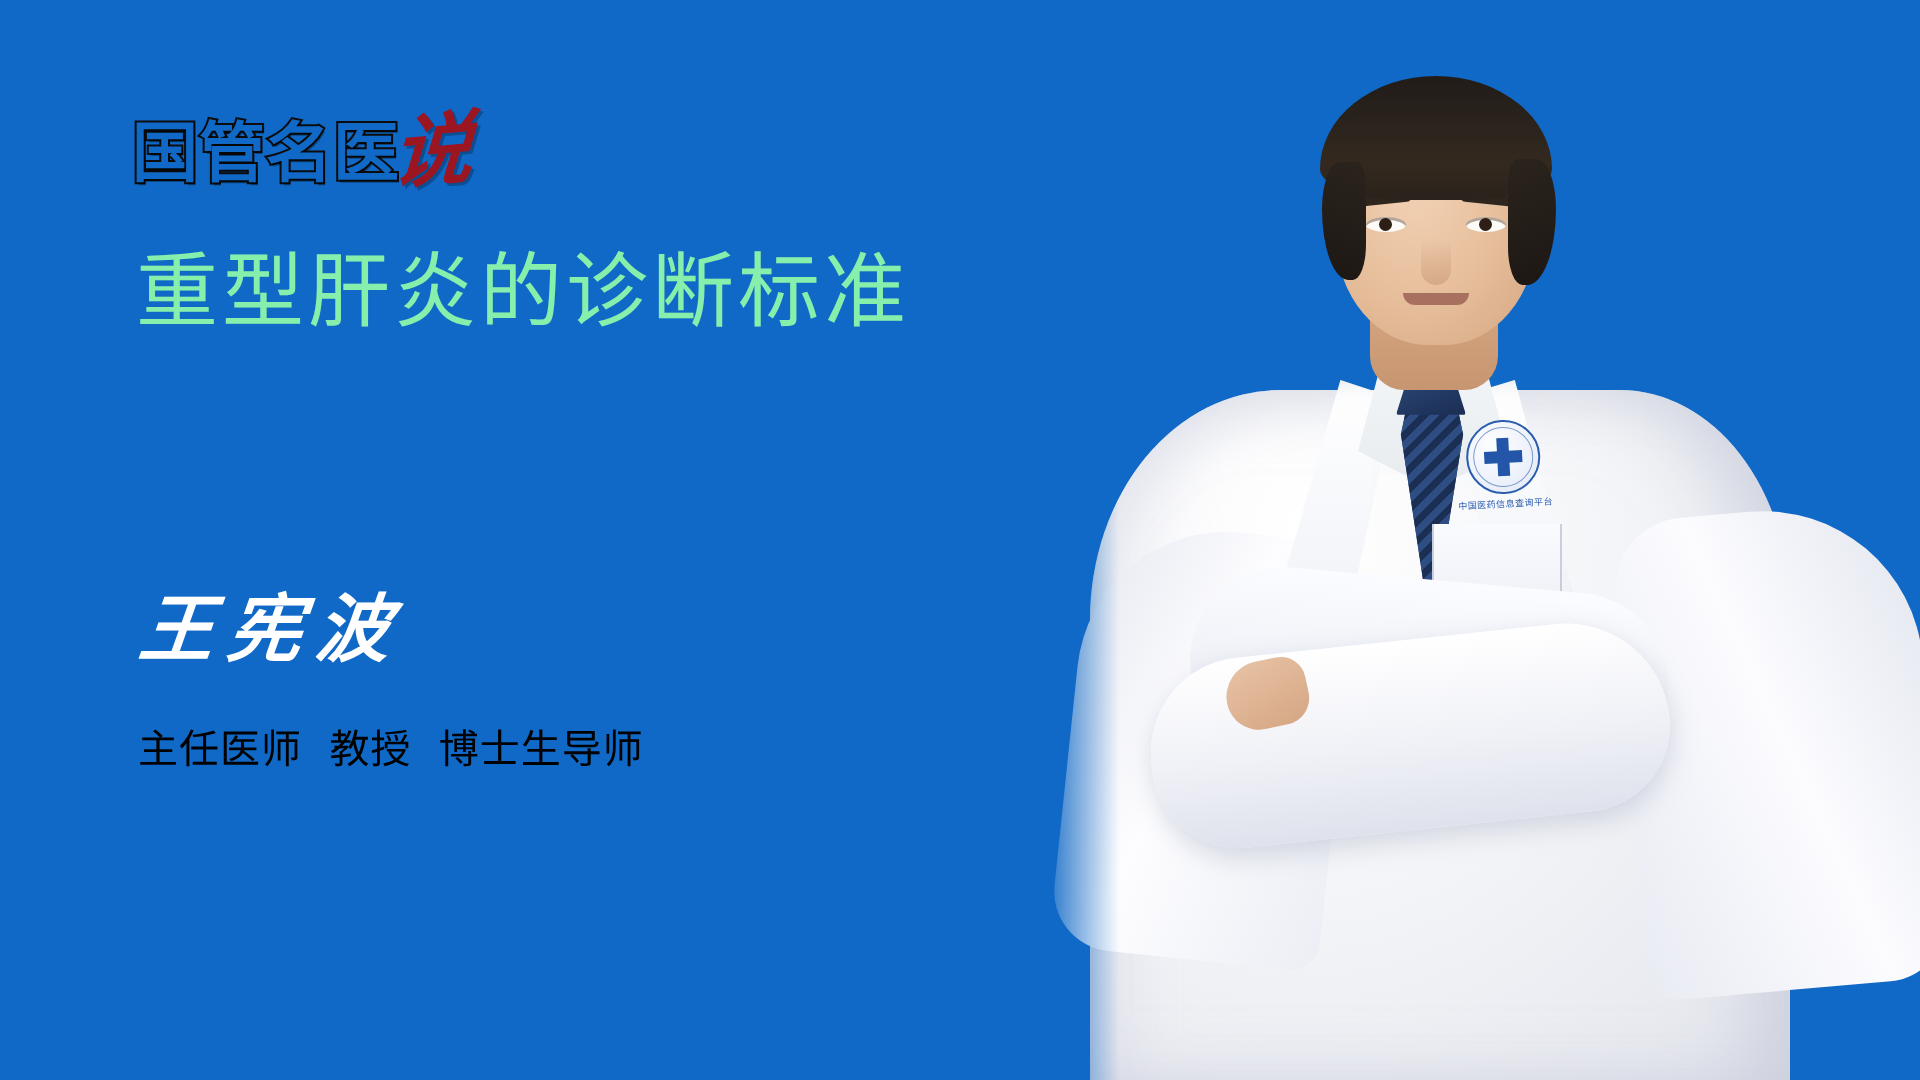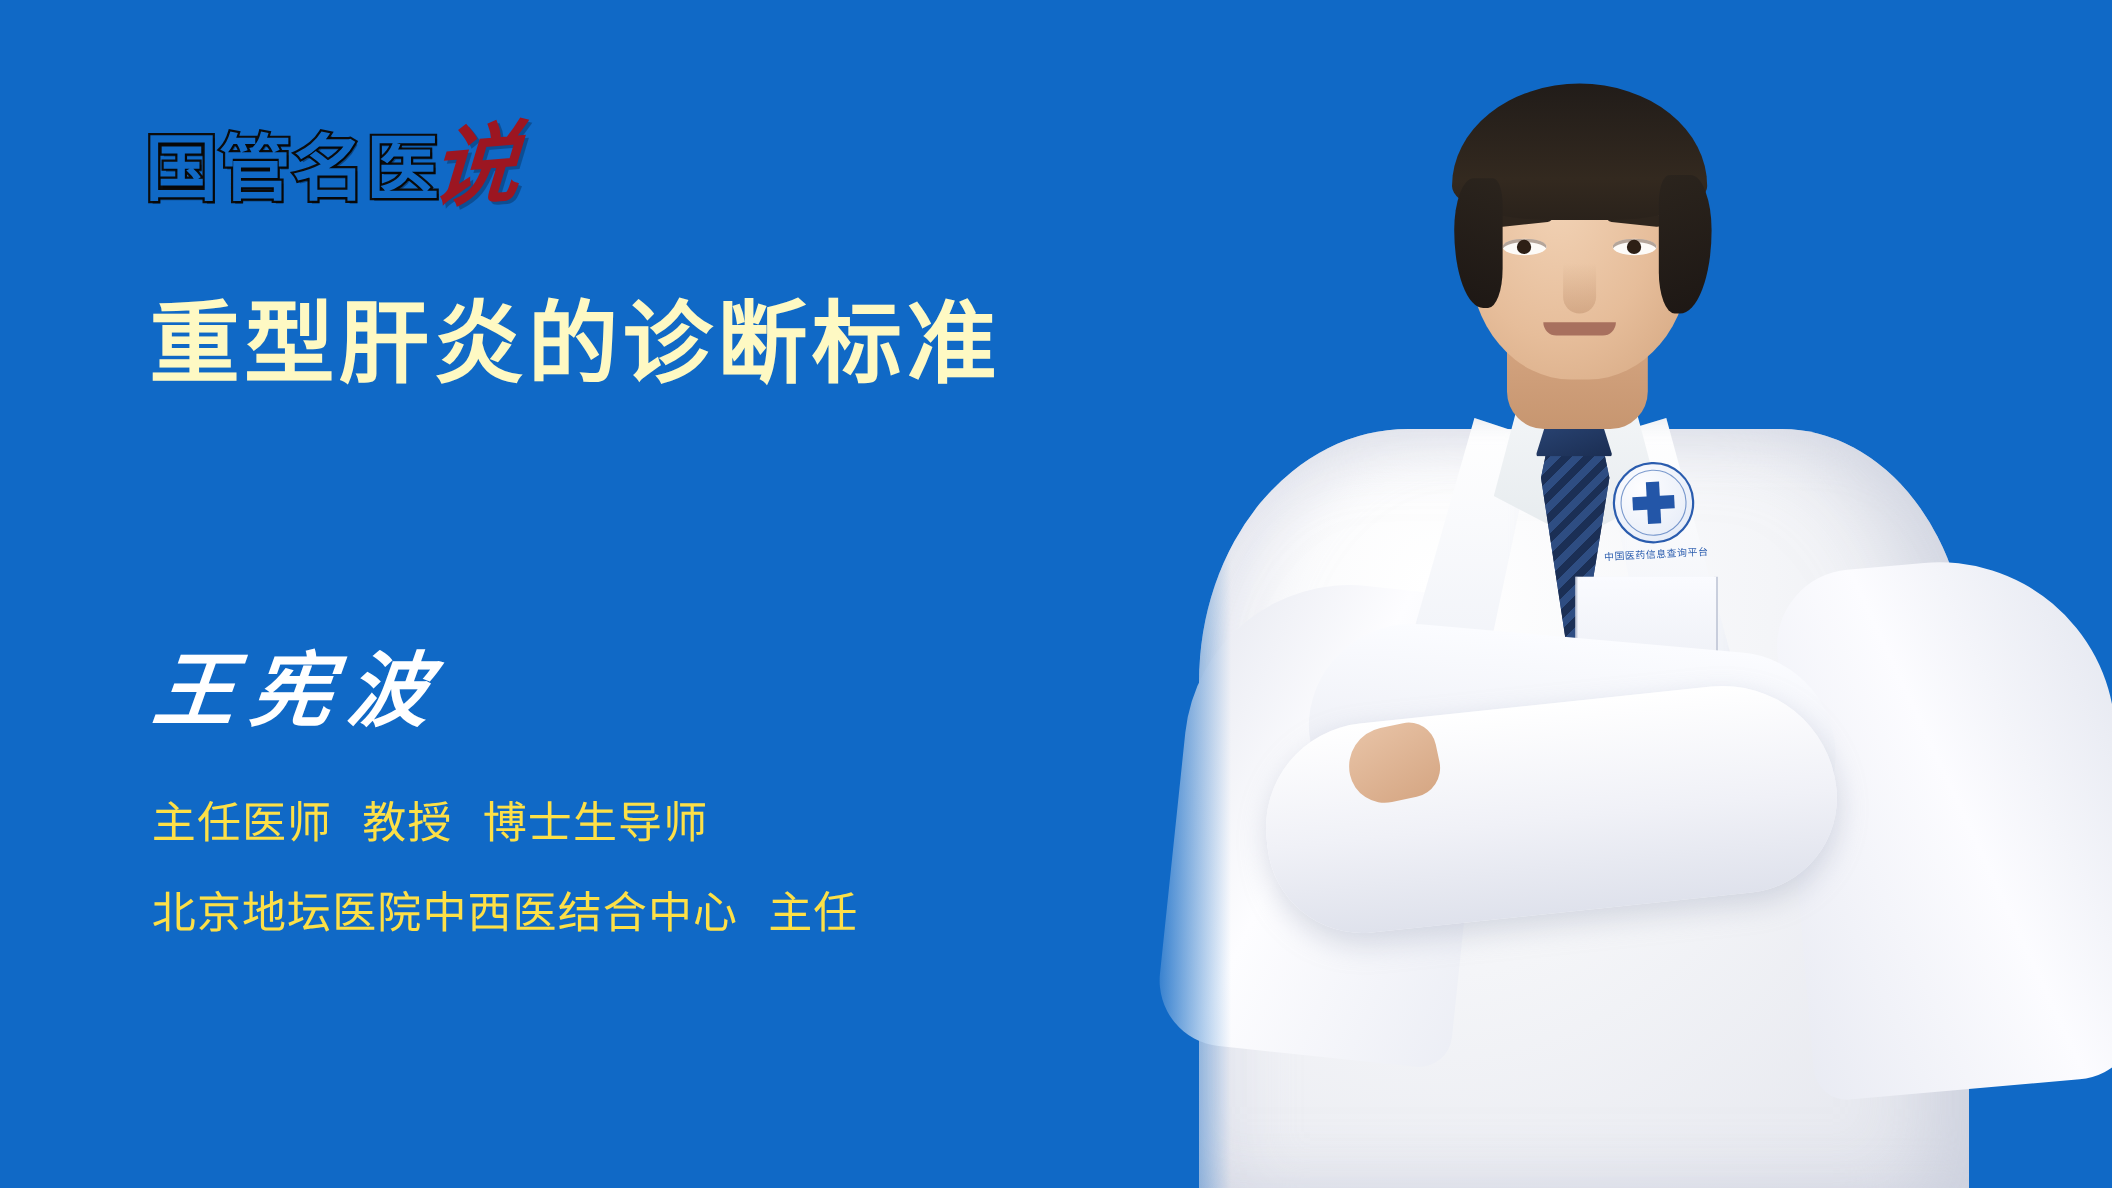--- a/index.html
+++ b/index.html
@@ -48,25 +48,25 @@
     margin-left:-10px;
     transform:skewX(-8deg) rotate(-5deg);
     transform-origin:left bottom;
     text-shadow:3px 3px 0 rgba(0,0,0,.25);
     font-family:"DejaVu Serif","Liberation Serif",serif;
   }
 
   
   .title {
     position:absolute;
-    left:136px; top:266px;
+    left:136px; top:244px;
     font-size:82px;
     line-height:96px;
-    font-weight:700;
-    color:#fef9c3;
+    font-weight:400;
+    color:#86efac;
     letter-spacing:4px;
     white-space:nowrap;
     font-family:"DejaVu Sans","Liberation Sans",sans-serif;
   }
 
   
   .speaker-name {
     position:absolute;
     left:140px; top:586px;
     font-size:74px;
@@ -85,21 +85,21 @@
   .credentials {
     position:absolute;
     left:138px; top:726px;
     display:flex; flex-direction:column;
     gap:36px;
   }
   .credential-line {
     font-size:40px;
     line-height:46px;
     font-weight:400;
-    color:#fde047;
+    color:#000000;
     letter-spacing:1px;
     white-space:pre;
     font-family:"DejaVu Sans","Liberation Sans",sans-serif;
   }
 
   
   .portrait {
     position:absolute;
     right:0; bottom:0;
     width:880px; height:1080px;
@@ -335,21 +335,20 @@
     <span class="logo-main">国管名医</span>
     <span class="logo-accent">说</span>
   </div>
 
   <h1 class="title">重型肝炎的诊断标准</h1>
 
   <div class="speaker-name">王宪波</div>
 
   <div class="credentials">
     <div class="credential-line">主任医师  教授  博士生导师</div>
-    <div class="credential-line">北京地坛医院中西医结合中心  主任</div>
   </div>
 
   <div class="portrait">
 
     <div class="coat"></div>
     <div class="coat-shoulder-l"></div>
     <div class="coat-shoulder-r"></div>
 
     <div class="lapel-l"></div>
     <div class="lapel-r"></div>

